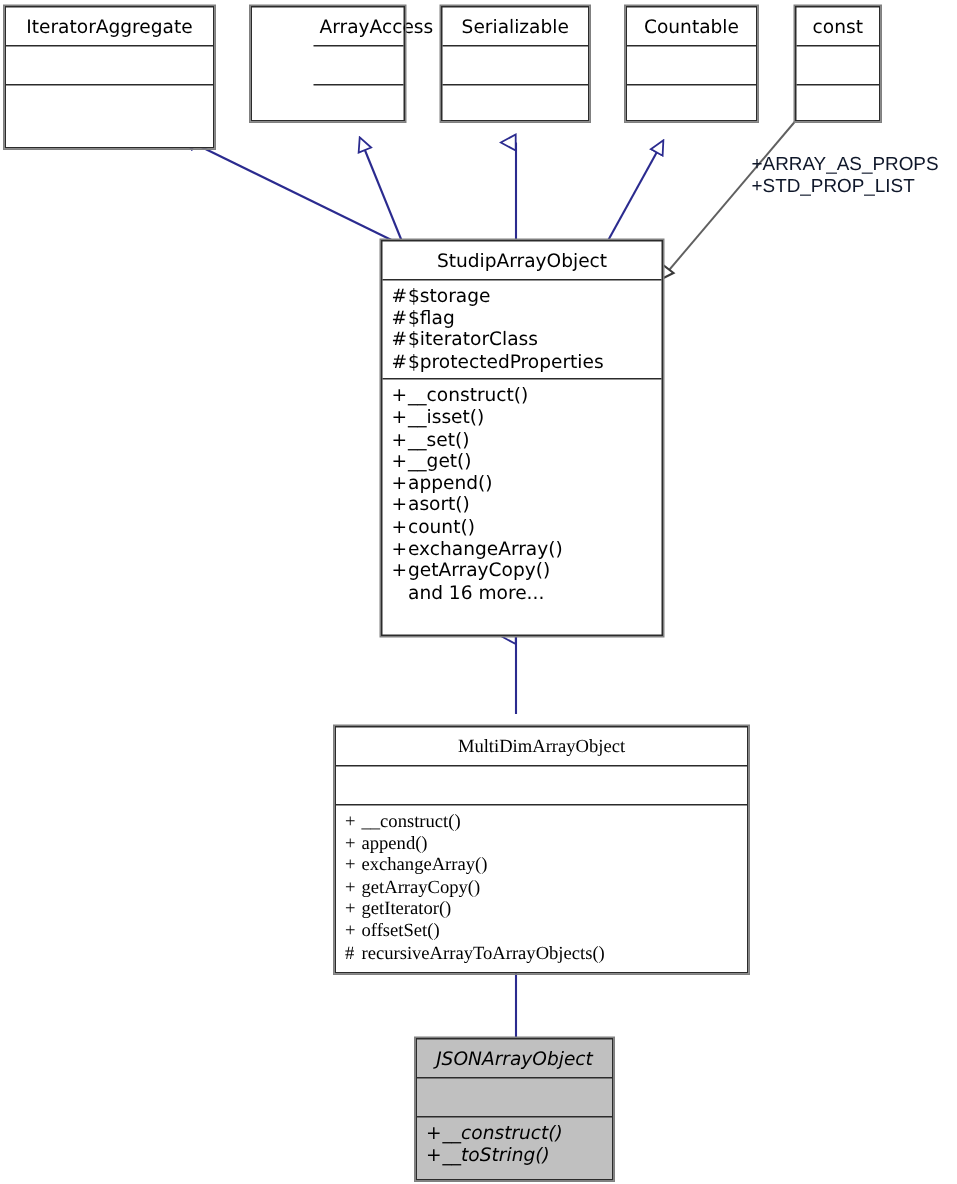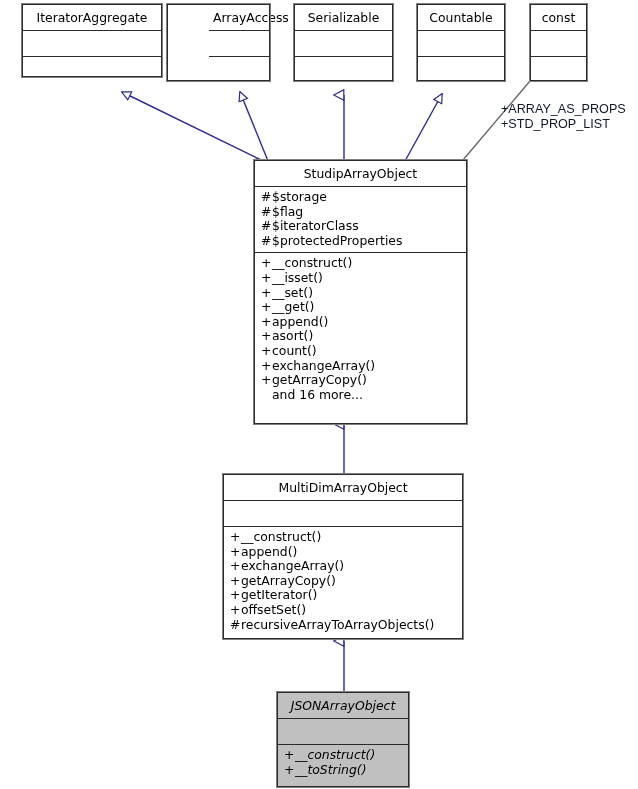--- a/index.html
+++ b/index.html
@@ -125,21 +125,21 @@
 
     <g>
       <line x1="344" y1="476" x2="344" y2="424" stroke="#2b2b8f" stroke-width="1.4" marker-end="url(#hollow-tri-up)"></line>
     </g>
 
     <g>
       <line x1="344" y1="692" x2="344" y2="641" stroke="#2b2b8f" stroke-width="1.4" marker-end="url(#hollow-tri-up)"></line>
     </g>
   </svg>
 
-  <div class="uml-box" style="left:22px; top:4px; width:140px; height:73px;">
+  <div class="uml-box" style="left:3px; top:4px; width:140px; height:95px;">
     <div class="uml-title">IteratorAggregate</div>
     <div class="uml-sep"></div>
     <div class="uml-section empty" style="height:25px;"></div>
     <div class="uml-sep"></div>
     <div class="uml-section empty" style="height:24px;"></div>
   </div>
 
   <div class="uml-box" style="left:167px; top:4px; width:103px; height:77px;padding-left:41px;">
     <div class="uml-title">ArrayAccess</div>
     <div class="uml-sep"></div>
@@ -170,21 +170,21 @@
     <div class="uml-section empty" style="height:25px;"></div>
     <div class="uml-sep"></div>
     <div class="uml-section empty" style="height:24px;"></div>
   </div>
 
   <div class="edge-label" style="left:501px; top:102px;">
     <span class="ln">+ARRAY_AS_PROPS</span>
     <span class="ln">+STD_PROP_LIST</span>
   </div>
 
-  <div class="uml-box" style="left:254px; top:160px; width:213px; height:264px;">
+  <div class="uml-box" style="left:254px; top:160px; width:188px; height:264px;">
     <div class="uml-title">StudipArrayObject</div>
     <div class="uml-sep"></div>
     <div class="uml-section">
       <div class="uml-row">
         <span class="vis">#</span><span>$storage</span>
       </div>
       <div class="uml-row">
         <span class="vis">#</span><span>$flag</span>
       </div>
       <div class="uml-row">
@@ -222,21 +222,21 @@
       </div>
       <div class="uml-row">
         <span class="vis">+</span><span>getArrayCopy()</span>
       </div>
       <div class="uml-row">
         <span class="vis"></span><span>and 16 more...</span>
       </div>
     </div>
   </div>
 
-  <div class="uml-box" style="left:223px; top:474px; width:240px; height:165px;">
+  <div class="uml-box" style="left:223px; top:484px; width:276px; height:165px;font-family:Liberation Serif, serif;">
     <div class="uml-title">MultiDimArrayObject</div>
     <div class="uml-sep"></div>
     <div class="uml-section empty" style="height:25px;"></div>
     <div class="uml-sep"></div>
     <div class="uml-section">
       <div class="uml-row">
         <span class="vis">+</span><span>__construct()</span>
       </div>
       <div class="uml-row">
         <span class="vis">+</span><span>append()</span>

